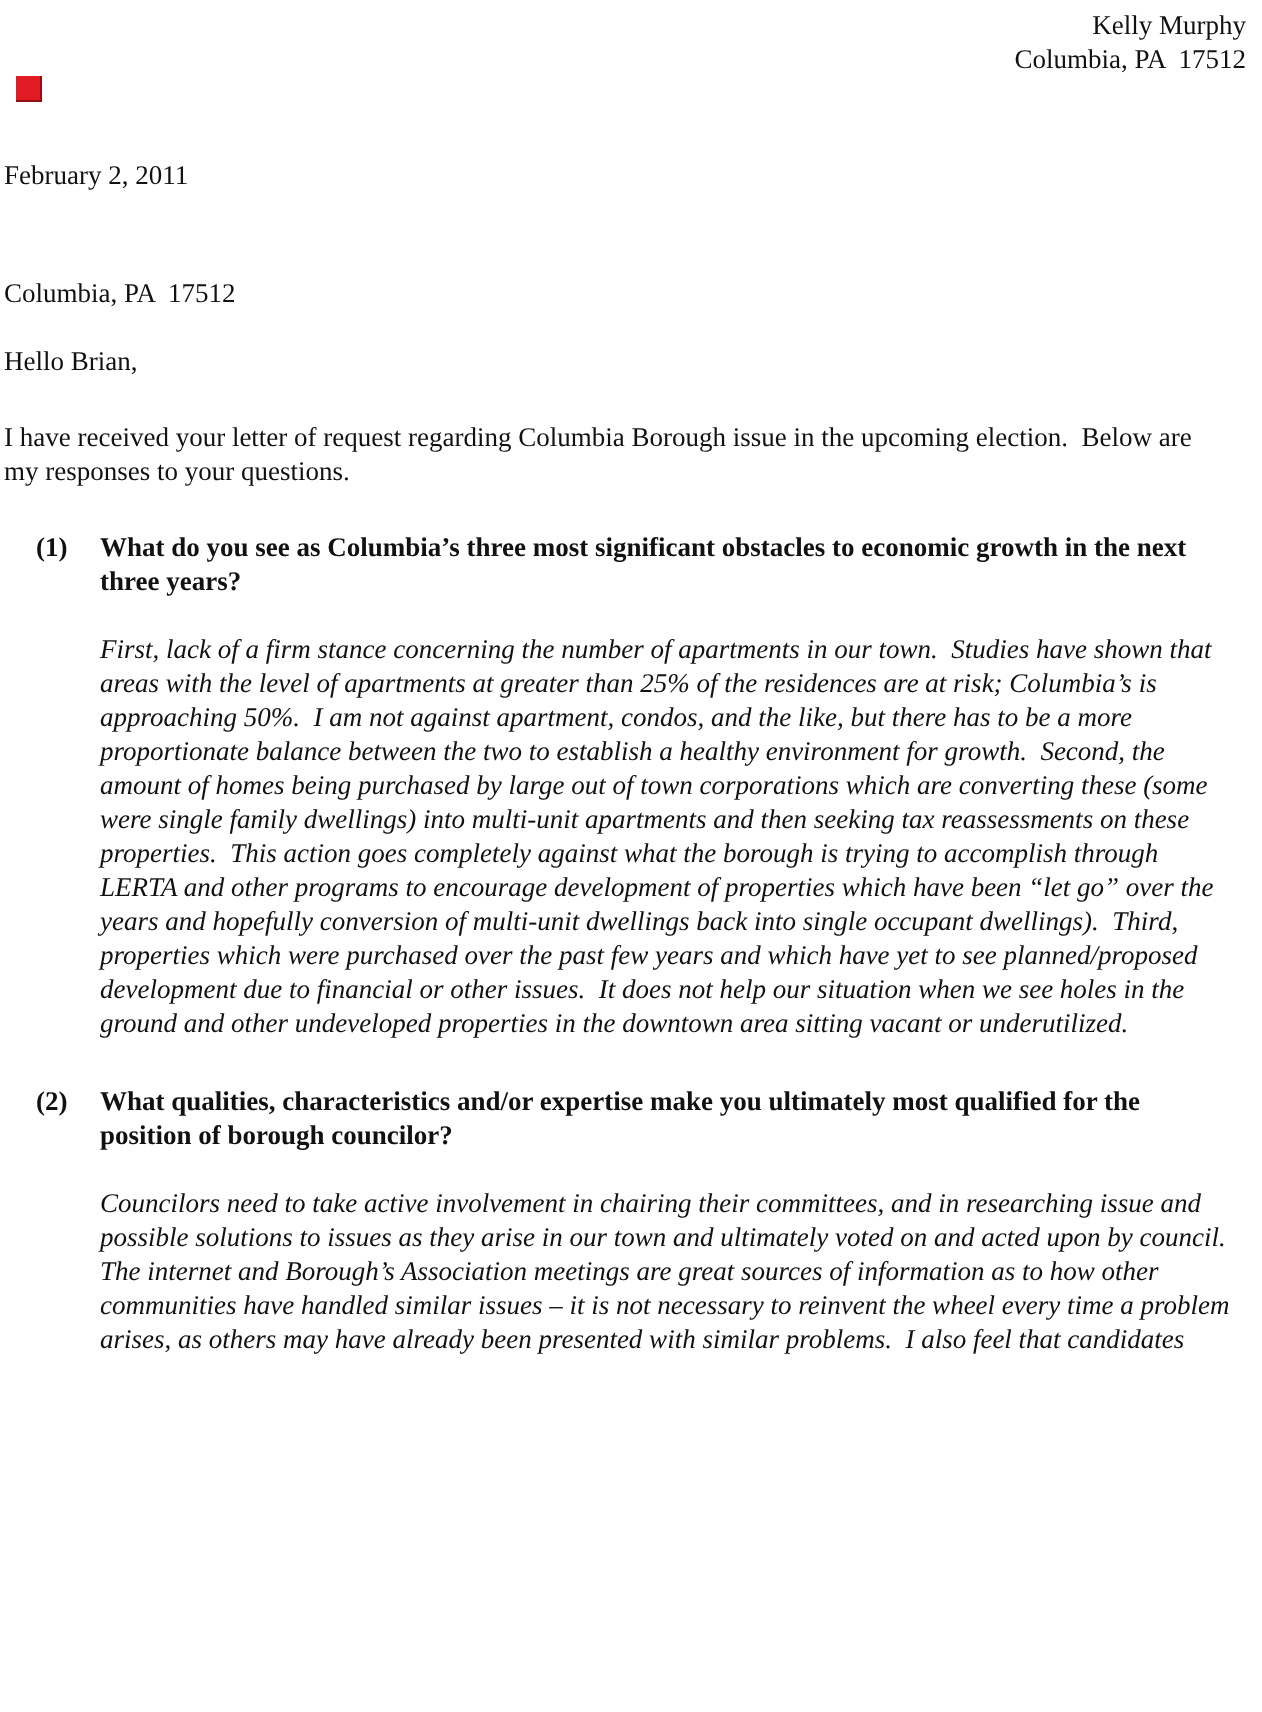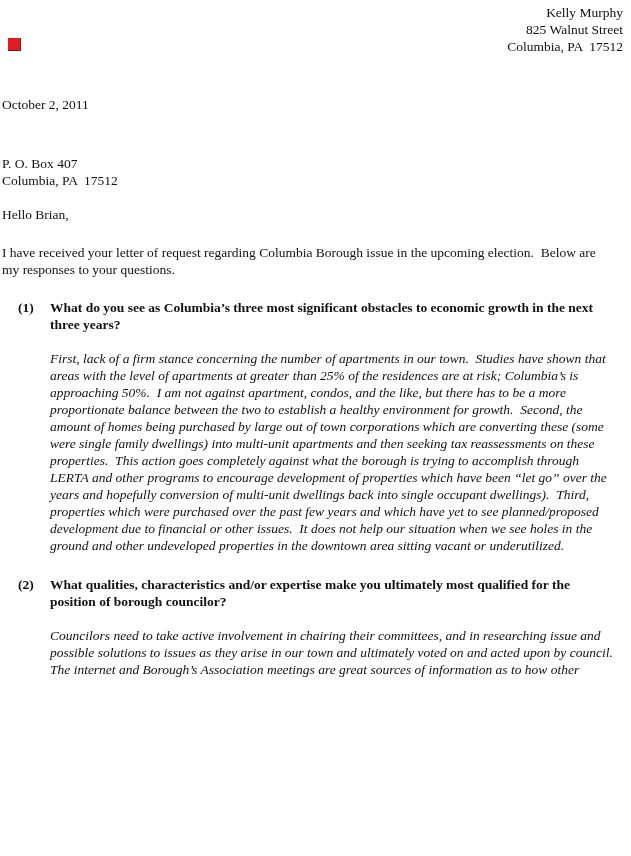--- a/index.html
+++ b/index.html
@@ -78,28 +78,26 @@
 </style>
 </head>
 <body>
 
 <div class="page">
 
   <div class="red-marker" style="background: rgb(224, 27, 36);"></div>
 
   <div class="sender-block">
     <div class="pre">Kelly Murphy</div>
-    <div class="pre">825 Walnut Street</div>
     <div class="pre">Columbia, PA  17512</div>
   </div>
 
-  <div class="date-line pre">October 2, 2011</div>
+  <div class="date-line pre">February 2, 2011</div>
 
   <div class="recipient-block">
-    <div class="pre">P. O. Box 407</div>
     <div class="pre">Columbia, PA  17512</div>
   </div>
 
   <div class="salutation pre">Hello Brian,</div>
 
   <div class="intro pre">I have received your letter of request regarding Columbia Borough issue in the upcoming election.  Below are my responses to your questions.</div>
 
   <div class="qa-question">
     <span class="qa-num pre">(1)</span>
     <span class="qa-qtext pre">What do you see as Columbia’s three most significant obstacles to economic growth in the next three years?</span>

